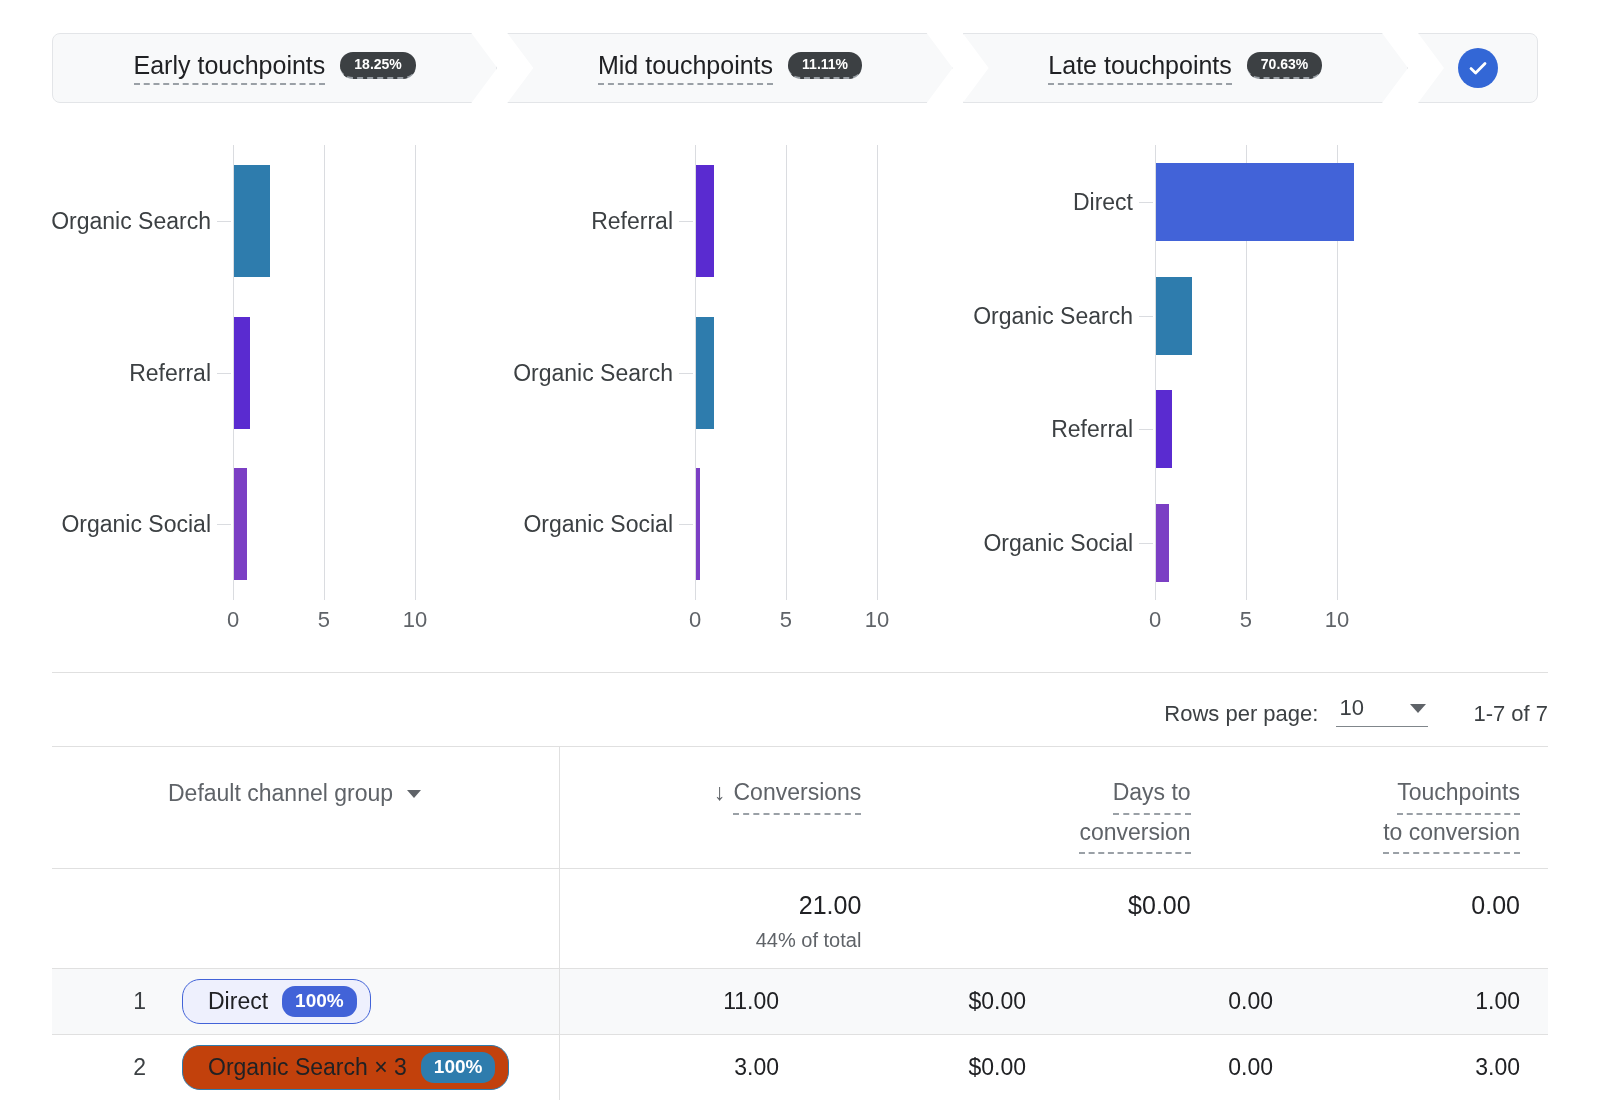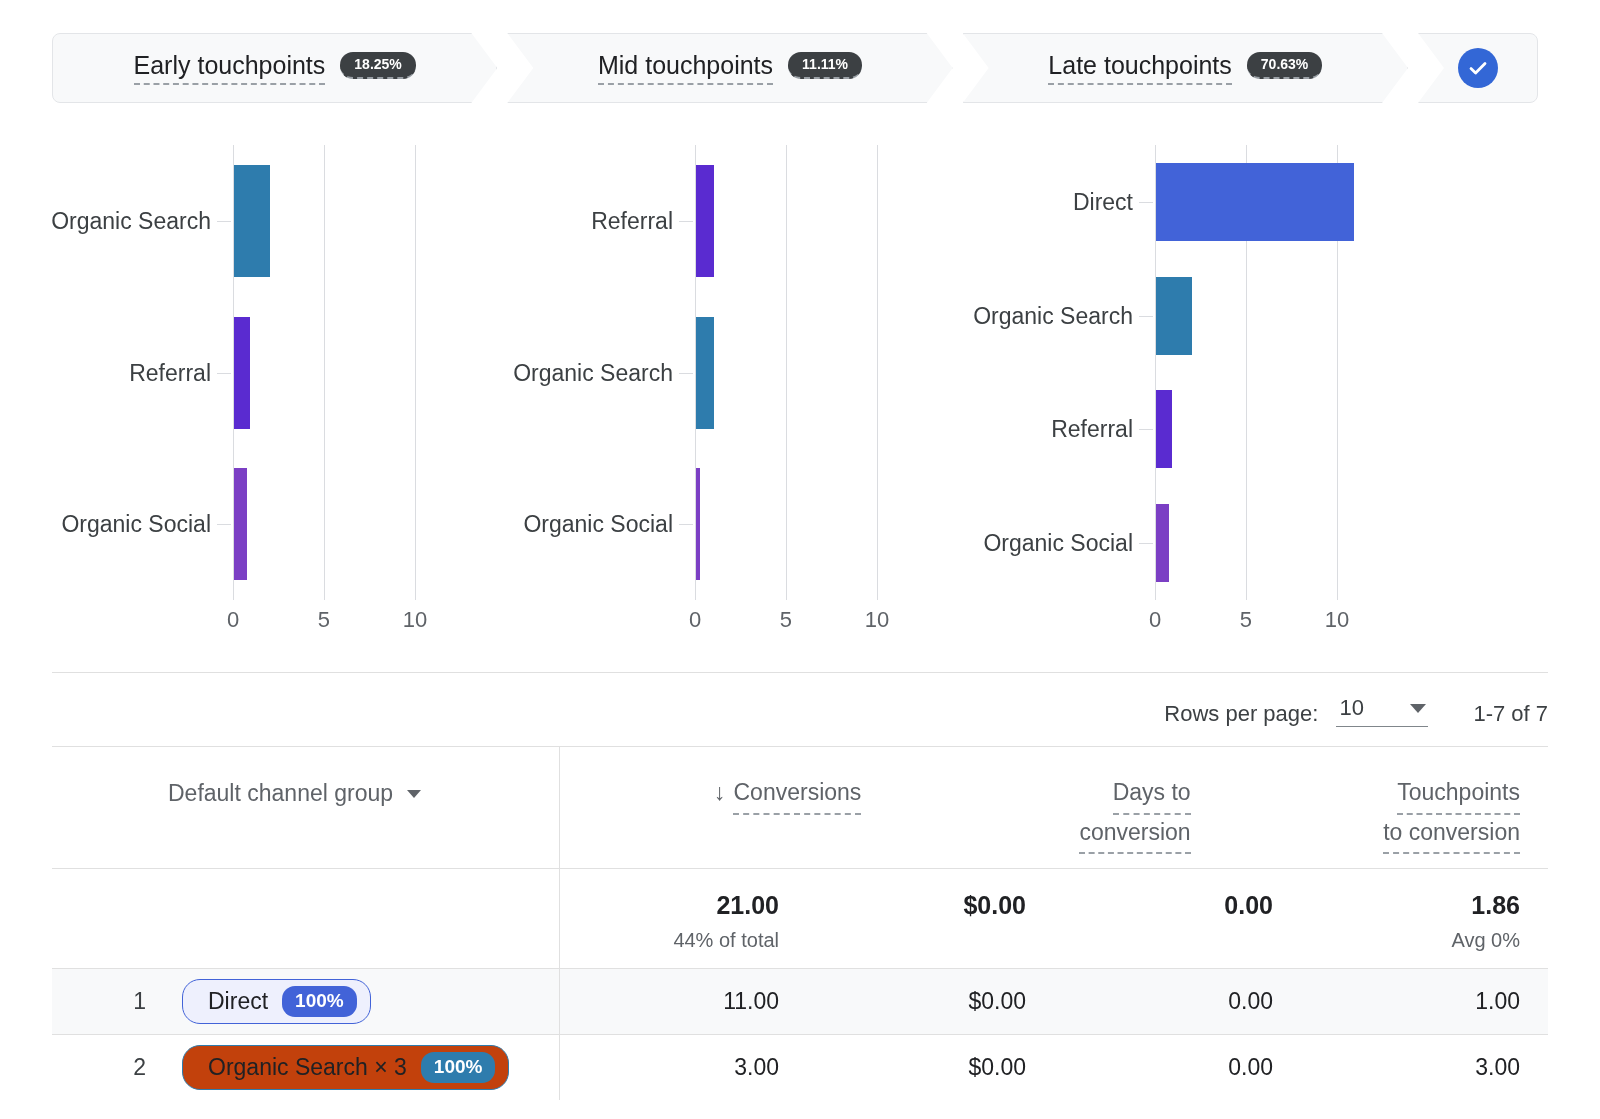--- a/index.html
+++ b/index.html
@@ -229,21 +229,21 @@
   .totals {
     display: flex;
     height: 100px;
     border-top: 1px solid #e0e0e0;
   }
   .totals .dim-col { border-right: 1px solid #e0e0e0; }
   .totals .met-col {
     padding-top: 22px;
     text-align: right;
   }
-  .tot-val { font-size: 25px; font-weight: bold; color: #202124; }
+  .tot-val { font-size: 25px; font-weight: normal; color: #202124; }
   .tot-sub { font-size: 20px; color: #5f6368; margin-top: 9px; }
 
   .trow {
     display: flex;
     height: 66px;
     border-top: 1px solid #e0e0e0;
     align-items: center;
   }
   .trow.alt { background: #f8f9fa; }
   .trow .dim-col {
@@ -440,24 +440,20 @@
       <div class="tot-sub">44% of total</div>
     </div>
     <div class="met-col">
       <div class="tot-val">$0.00</div>
       <div class="tot-sub"></div>
     </div>
     <div class="met-col">
       <div class="tot-val">0.00</div>
       <div class="tot-sub"></div>
     </div>
-    <div class="met-col">
-      <div class="tot-val">1.86</div>
-      <div class="tot-sub">Avg 0%</div>
-    </div>
   </div>
 
   <div class="trow alt">
     <div class="dim-col">
       <span class="rank">1</span>
       <span class="chip" id="chip0" style="border: 1.5px solid rgb(66, 99, 216); background: rgb(238, 240, 253);">
         <span>Direct</span>
         <span class="chip-badge" id="badge0" style="background: rgb(66, 99, 216);">100%</span>
       </span>
     </div>

